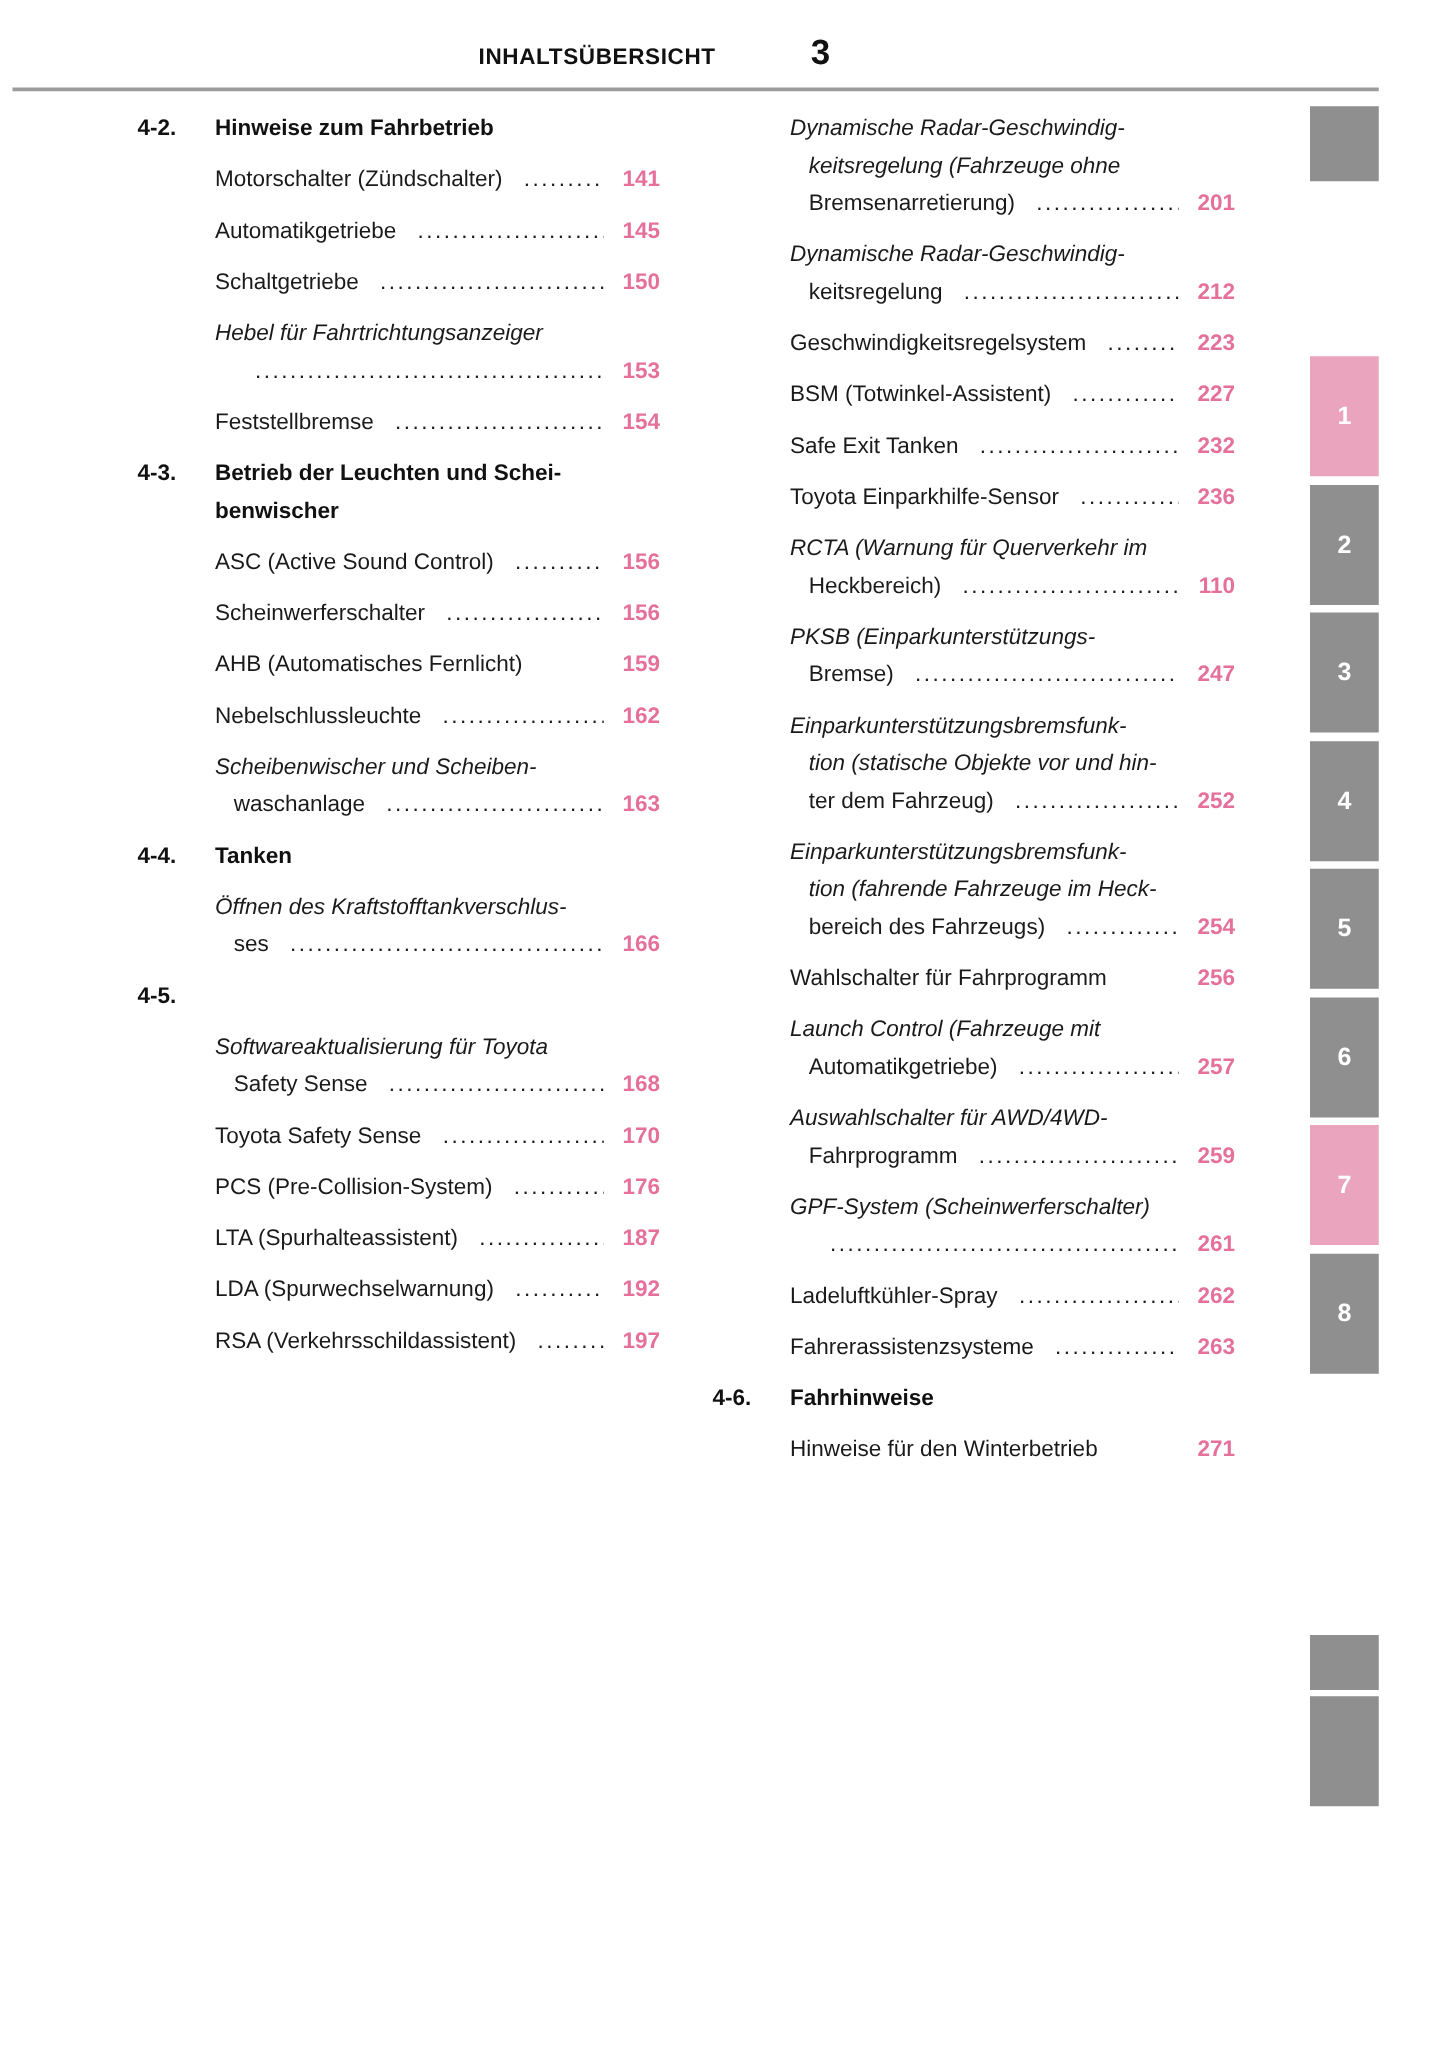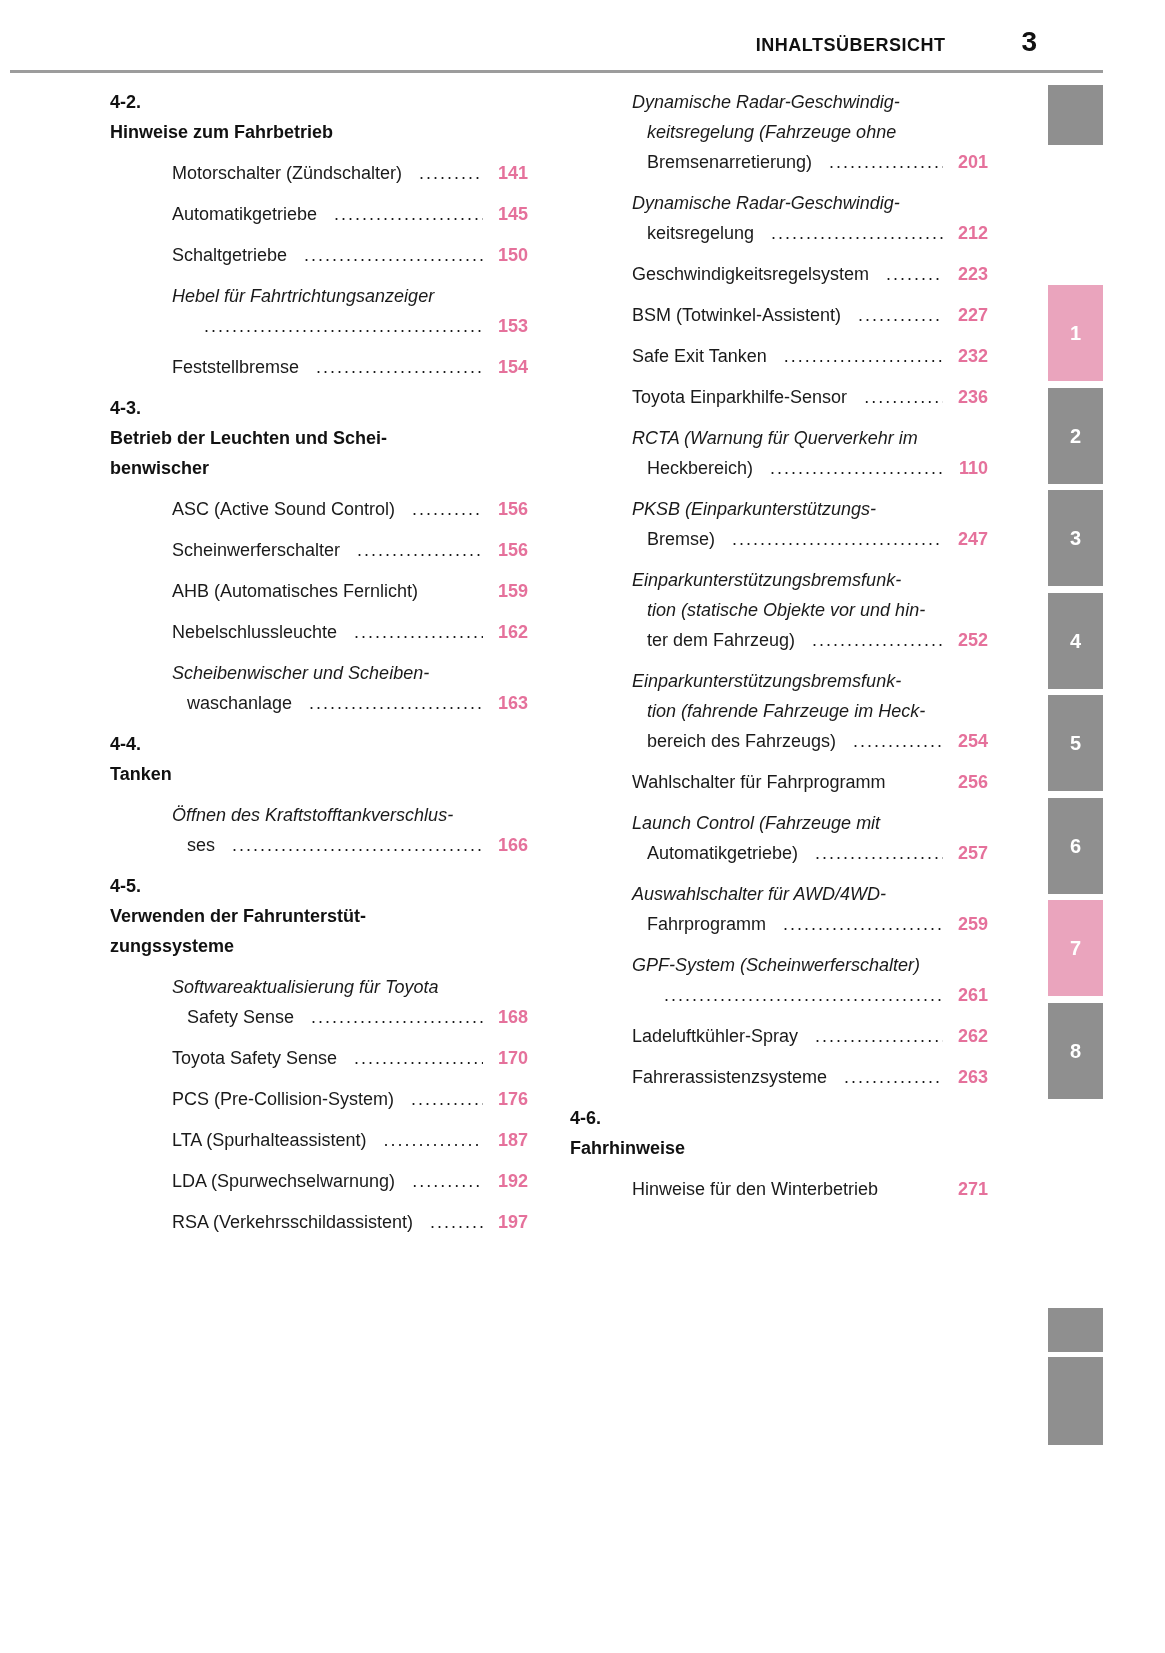--- a/index.html
+++ b/index.html
@@ -13,30 +13,30 @@
   body{
     width:1165px;height:1653px;background:#fff;
     font-family:"Liberation Sans",sans-serif;color:var(--text);
     position:relative;overflow:hidden;
   }
   .page-header{
     padding-top:26px;margin:0 62px 0 10px;
     border-bottom:3px solid var(--rule);
   }
   .header-inner{
-    display:flex;justify-content:flex-end;align-items:baseline;
+    display:flex;justify-content:center;align-items:baseline;
     gap:76px;padding-right:66px;padding-bottom:12px;
   }
   .header-title{font-size:18px;font-weight:bold;letter-spacing:0.5px;color:#111;}
   .header-page{font-size:28px;font-weight:bold;color:#111;}
   .content{display:flex;gap:42px;padding:14px 0 0 110px;}
   .col{width:418px;flex:none;}
   .section{margin-top:3px;}
   .section:first-child{margin-top:0;}
-  .section-header{display:flex;font-weight:bold;font-size:18px;line-height:30px;margin-bottom:11px;color:#111;flex-direction:column;}
+  .section-header{display:flex;font-weight:bold;font-size:18px;line-height:30px;margin-bottom:11px;color:#111;}
   .section-num{width:62px;flex:none;}
   .section-title{flex:1;}
   .entries{padding-left:62px;}
   .entry{margin-bottom:11px;font-size:18px;line-height:30px;}
   .entry-line{white-space:nowrap;font-style:italic;}
   .cont{padding-left:15px;}
   .entry-last{display:flex;align-items:baseline;gap:14px;}
   .tail{flex:none;white-space:pre;}
   .dots{flex:1 1 auto;overflow:hidden;white-space:nowrap;letter-spacing:2px;margin:0 1px 0 3px;}
   .page-num{flex:none;font-weight:bold;color:var(--accent);}
@@ -166,24 +166,20 @@
                 <span class="tail">ses</span>
                 <span class="dots">..........................................................................................</span>
                 <span class="page-num">166</span>
               </div>
             </div>
           </div>
         </div>
         <div class="section">
           <div class="section-header">
             <div class="section-num">4-5.</div>
-            <div class="section-title">
-              <div>Verwenden der Fahrunterstüt-</div>
-              <div>zungssysteme</div>
-            </div>
           </div>
           <div class="entries">
             <div class="entry">
               <div class="entry-line">Softwareaktualisierung für Toyota</div>
               <div class="entry-last cont">
                 <span class="tail">Safety Sense</span>
                 <span class="dots">..........................................................................................</span>
                 <span class="page-num">168</span>
               </div>
             </div>

